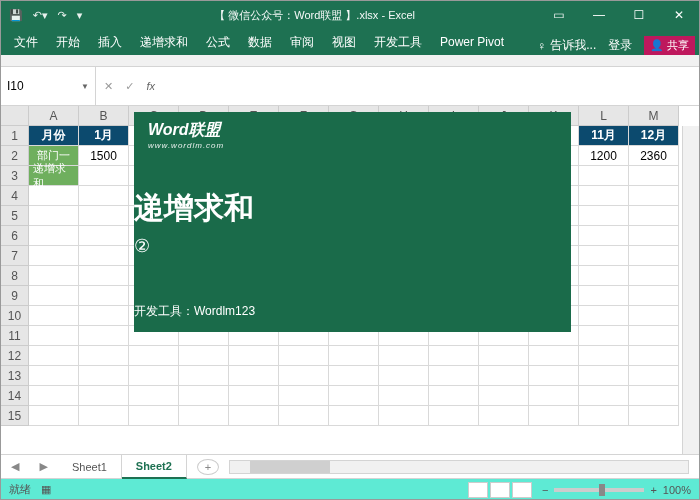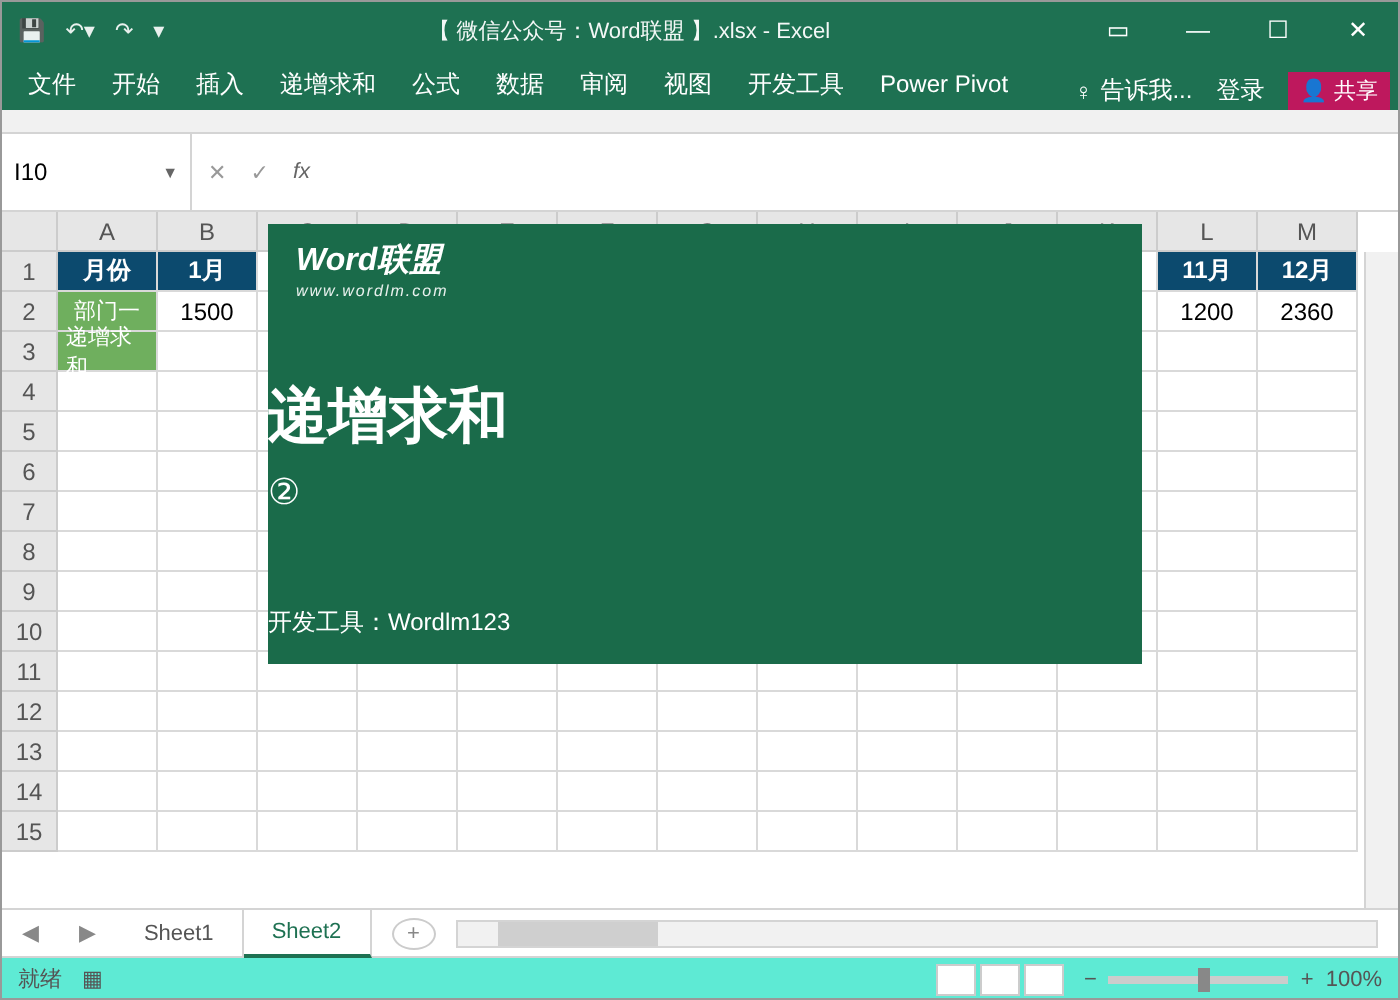--- a/index.html
+++ b/index.html
@@ -31,21 +31,21 @@
 .overlay{position:absolute;left:133px;top:6px;width:437px;height:220px;background:#1a6b4a;color:#fff;display:flex;flex-direction:column;align-items:flex-start;justify-content:center}
 .overlay .logo{position:absolute;top:8px;left:14px;font-size:16px;font-weight:bold;font-style:italic}
 .overlay .logo small{display:block;font-size:8px;font-weight:normal;letter-spacing:1px;opacity:.9}
 .overlay .big{font-size:30px;font-weight:bold;margin-bottom:6px}
 .overlay .num{font-size:18px}
 .overlay .foot{position:absolute;bottom:12px;font-size:12px}
 .vscroll{position:absolute;right:0;top:20px;bottom:0;width:17px;background:#f1f1f1;border-left:1px solid #d4d4d4}
 .sheettabs{height:24px;background:#fff;display:flex;align-items:center;border-top:1px solid #d4d4d4;font-size:11px}
 .sheettabs .nav{padding:0 10px;color:#888}
 .sheettabs .st{padding:0 14px;height:24px;display:flex;align-items:center;color:#555;border-right:1px solid #d4d4d4}
-.sheettabs .st.active{border-bottom:2px solid #1e7152;color:#1e7152;font-weight:normal;background:#fff}
+.sheettabs .st.active{border-bottom:2px solid #1e7152;color:#1e7152;font-weight:bold;background:#fff}
 .sheettabs .add{padding:0 10px;color:#888;border:1px solid #ccc;border-radius:50%;width:16px;height:16px;display:flex;align-items:center;justify-content:center;margin-left:10px}
 .sheettabs .hscroll{flex:1;margin:0 10px;height:14px;background:#f1f1f1;position:relative;border:1px solid #d4d4d4}
 .sheettabs .hscroll .thumb{position:absolute;left:20px;width:80px;top:0;bottom:0;background:#cfcfcf}
 .statusbar{height:22px;background:#5eead4;border-top:1px solid #d4d4d4;display:flex;align-items:center;font-size:11px;padding:0 8px;color:#555}
 .statusbar .spacer{flex:1}
 .statusbar .vbtns{display:flex;gap:2px;margin-right:10px}
 .statusbar .vbtns div{width:20px;height:16px;border:1px solid #ccc;background:#fff}
 .zoom{display:flex;align-items:center;gap:6px}
 .zoom .slider{width:90px;height:4px;background:#ccc;position:relative}
 .zoom .slider .t{position:absolute;left:45px;top:-4px;width:6px;height:12px;background:#888}

